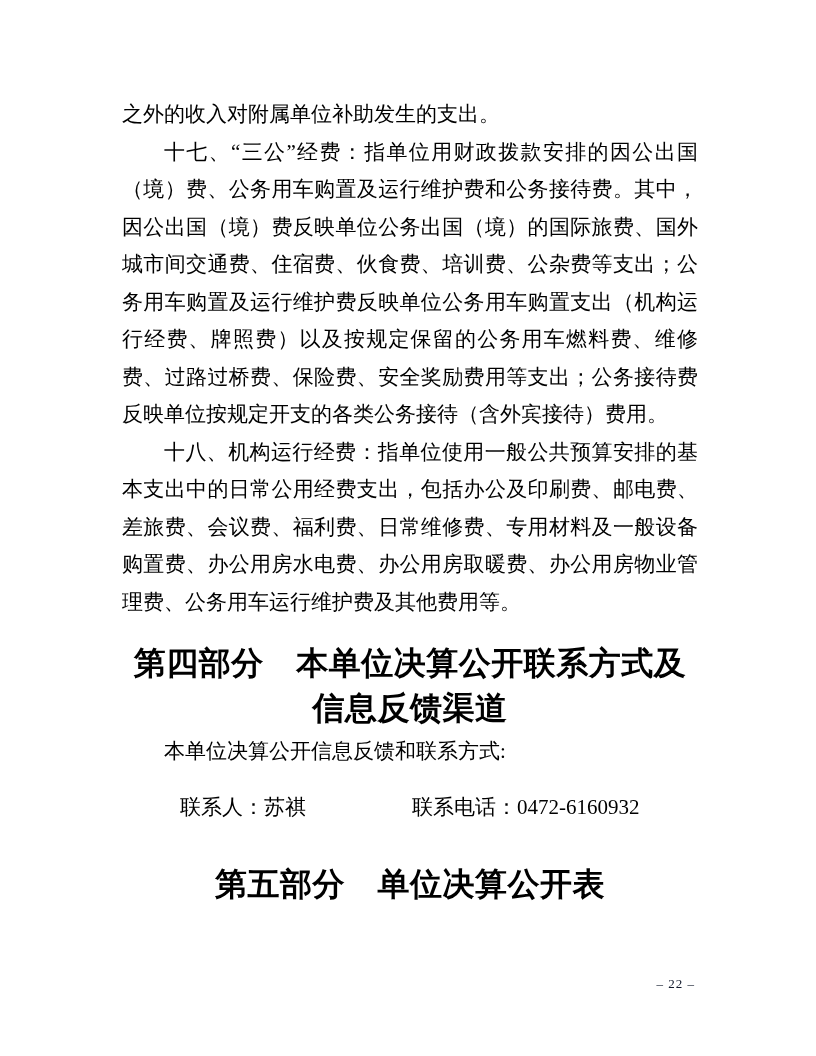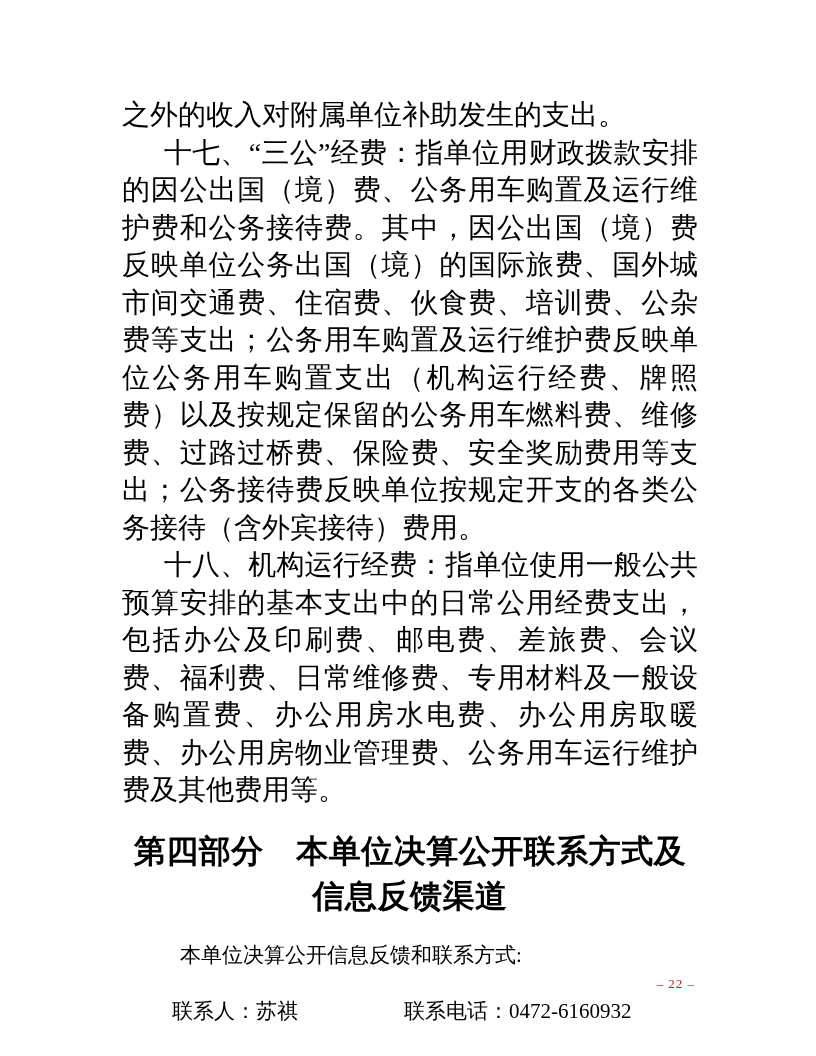--- a/index.html
+++ b/index.html
@@ -20,21 +20,21 @@
     position: absolute;
     left: 122px;
     top: 0;
     width: 576px;
   }
   .body-block {
     padding-top: 96px;
   }
   p.bodyline {
     margin: 0;
-    font-size: 28px;
+    font-size: 21px;
     line-height: 37.5px;
     text-align: justify;
     text-justify: inter-ideograph;
   }
   p.para {
     text-indent: 42px;
   }
   .term-label {
     font-weight: normal;
   }
@@ -46,44 +46,44 @@
     text-align: center;
     letter-spacing: 0.5px;
   }
   h2.sec4 {
     margin-top: 20px;
   }
   h2.sec5 {
     margin-top: 35px;
   }
   p.subline {
-    margin: 16px;
+    margin: 0;
     font-size: 21px;
     line-height: 40px;
     text-indent: 42px;
     text-align: left;
   }
   p.contact-line {
-    margin: 8px;
+    margin: 16px;
     font-size: 21px;
     line-height: 40px;
     padding-left: 42px;
     text-align: left;
   }
   .contact-spacer {
     display: inline-block;
     width: 106px;
   }
   .page-number {
     position: absolute;
     right: 121px;
     bottom: 64px;
     font-size: 13px;
     letter-spacing: 1px;
-    color: #b91c1c;
+    color: #0f172a;
     font-family: "Liberation Serif", "DejaVu Serif", serif;
   }
 </style>
 </head>
 <body>
 
 <div class="page">
   <div class="content">
 
     <div class="body-block">

